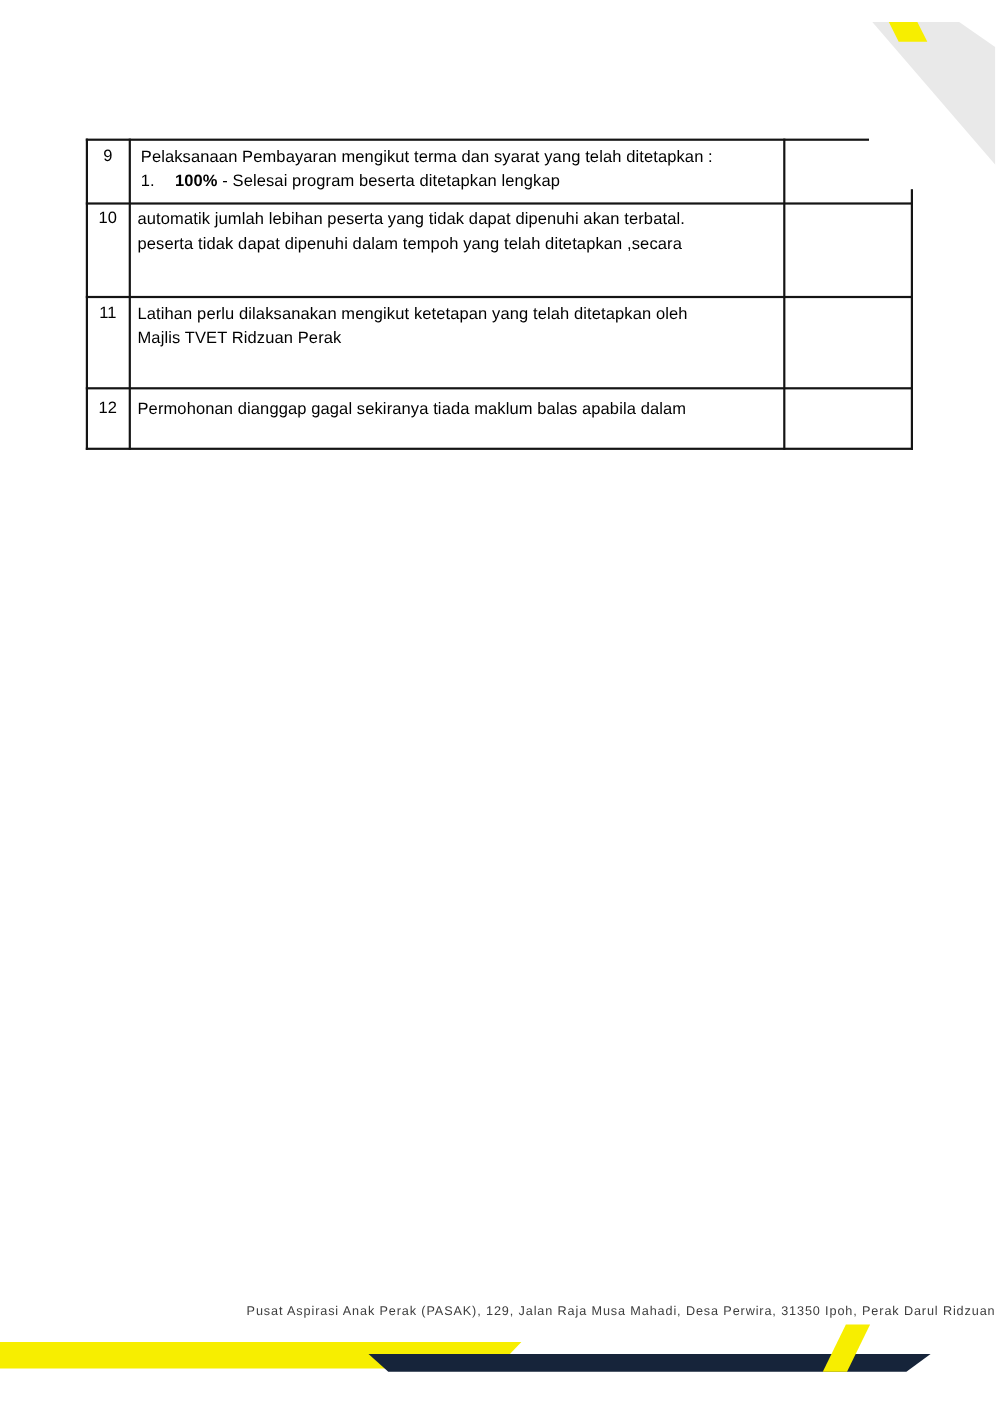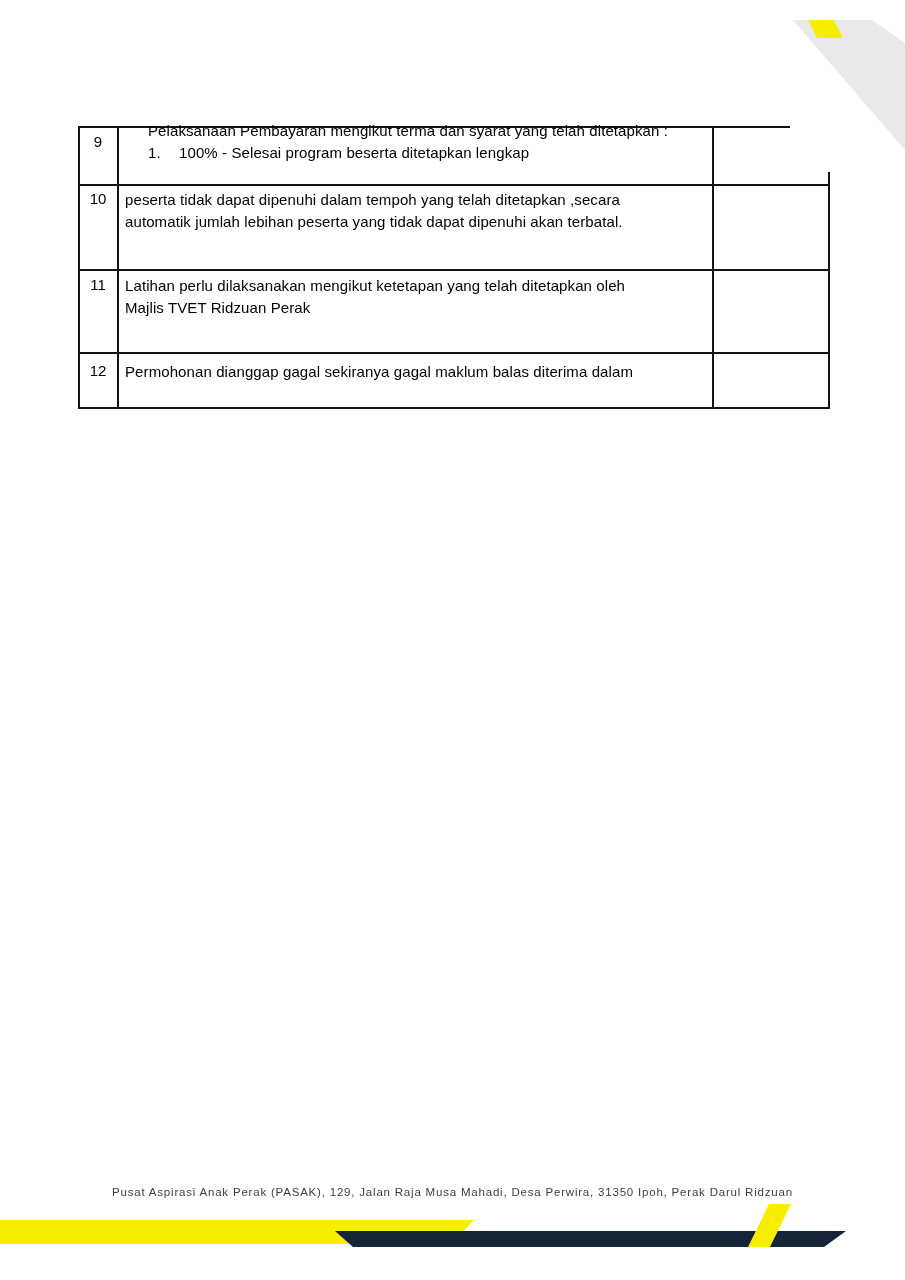--- a/index.html
+++ b/index.html
@@ -23,25 +23,25 @@
   }
   .cell-text .tline{white-space:nowrap;}
   .rownum{
     position:absolute;
     width:40px;
     text-align:center;
     font-size:15px;
     color:#000;
   }
   .listno{display:inline-block;width:31px;}
-  b{font-weight:normal;}
+  b{font-weight:bold;}
   .footer-address{
     position:absolute;
     left:0;top:1186px;width:905px;
-    text-align:center;
+    text-align:right;
     font-size:11.5px;
     letter-spacing:0.8px;
     color:#3d3d3d;
     z-index:2;
   }
 </style>
 </head>
 <body>
 
 <div class="page">
@@ -60,43 +60,43 @@
     <div class="ln" style="left:78px;top:184px;width:752px;height:2px;"></div>
     <div class="ln" style="left:78px;top:269px;width:752px;height:2px;"></div>
     <div class="ln" style="left:78px;top:352px;width:752px;height:2px;"></div>
     <div class="ln" style="left:78px;top:407px;width:752px;height:2px;"></div>
     <div class="ln" style="left:78px;top:126px;width:2px;height:283px;"></div>
     <div class="ln" style="left:117px;top:126px;width:2px;height:283px;"></div>
     <div class="ln" style="left:712px;top:126px;width:2px;height:283px;"></div>
     <div class="ln" style="left:828px;top:172px;width:2px;height:237px;"></div>
 
     <div class="rownum" style="left:78px;top:133px;">9</div>
-    <div class="cell-text" style="left:128px;top:120px;width:582px;margin-left:20px;">
+    <div class="cell-text" style="left:128px;top:132px;width:582px;">
       <div class="tline"><span>Pelaksanaan Pembayaran mengikut terma dan syarat yang telah ditetapkan :</span></div>
       <div class="tline"><span class="listno">1.</span><b>100%</b><span> - Selesai program beserta ditetapkan lengkap</span></div>
     </div>
     <div style="position:absolute;left:714px;top:128px;width:114px;height:56px;"></div>
 
     <div class="rownum" style="left:78px;top:190px;">10</div>
     <div class="cell-text" style="left:125px;top:189px;width:585px;">
+      <div class="tline"><span>automatik jumlah lebihan peserta yang tidak dapat dipenuhi akan terbatal.</span></div>
       <div class="tline"><span>peserta tidak dapat dipenuhi dalam tempoh yang telah ditetapkan ,secara</span></div>
-      <div class="tline"><span>automatik jumlah lebihan peserta yang tidak dapat dipenuhi akan terbatal.</span></div>
     </div>
     <div style="position:absolute;left:714px;top:186px;width:114px;height:83px;"></div>
 
     <div class="rownum" style="left:78px;top:276px;">11</div>
     <div class="cell-text" style="left:125px;top:275px;width:585px;">
       <div class="tline"><span>Latihan perlu dilaksanakan mengikut ketetapan yang telah ditetapkan oleh</span></div>
       <div class="tline"><span>Majlis TVET Ridzuan Perak</span></div>
     </div>
     <div style="position:absolute;left:714px;top:271px;width:114px;height:81px;"></div>
 
     <div class="rownum" style="left:78px;top:362px;">12</div>
     <div class="cell-text" style="left:125px;top:361px;width:585px;">
-      <div class="tline"><span>Permohonan dianggap gagal sekiranya gagal maklum balas diterima dalam</span></div>
+      <div class="tline"><span>Permohonan dianggap gagal sekiranya tiada maklum balas apabila dalam</span></div>
     </div>
     <div style="position:absolute;left:714px;top:354px;width:114px;height:53px;"></div>
 
   </div>
 
   <div class="footer-address">Pusat Aspirasi Anak Perak (PASAK), 129, Jalan Raja Musa Mahadi, Desa Perwira, 31350 Ipoh, Perak Darul Ridzuan</div>
 
 </div>
 
 </body></html>

